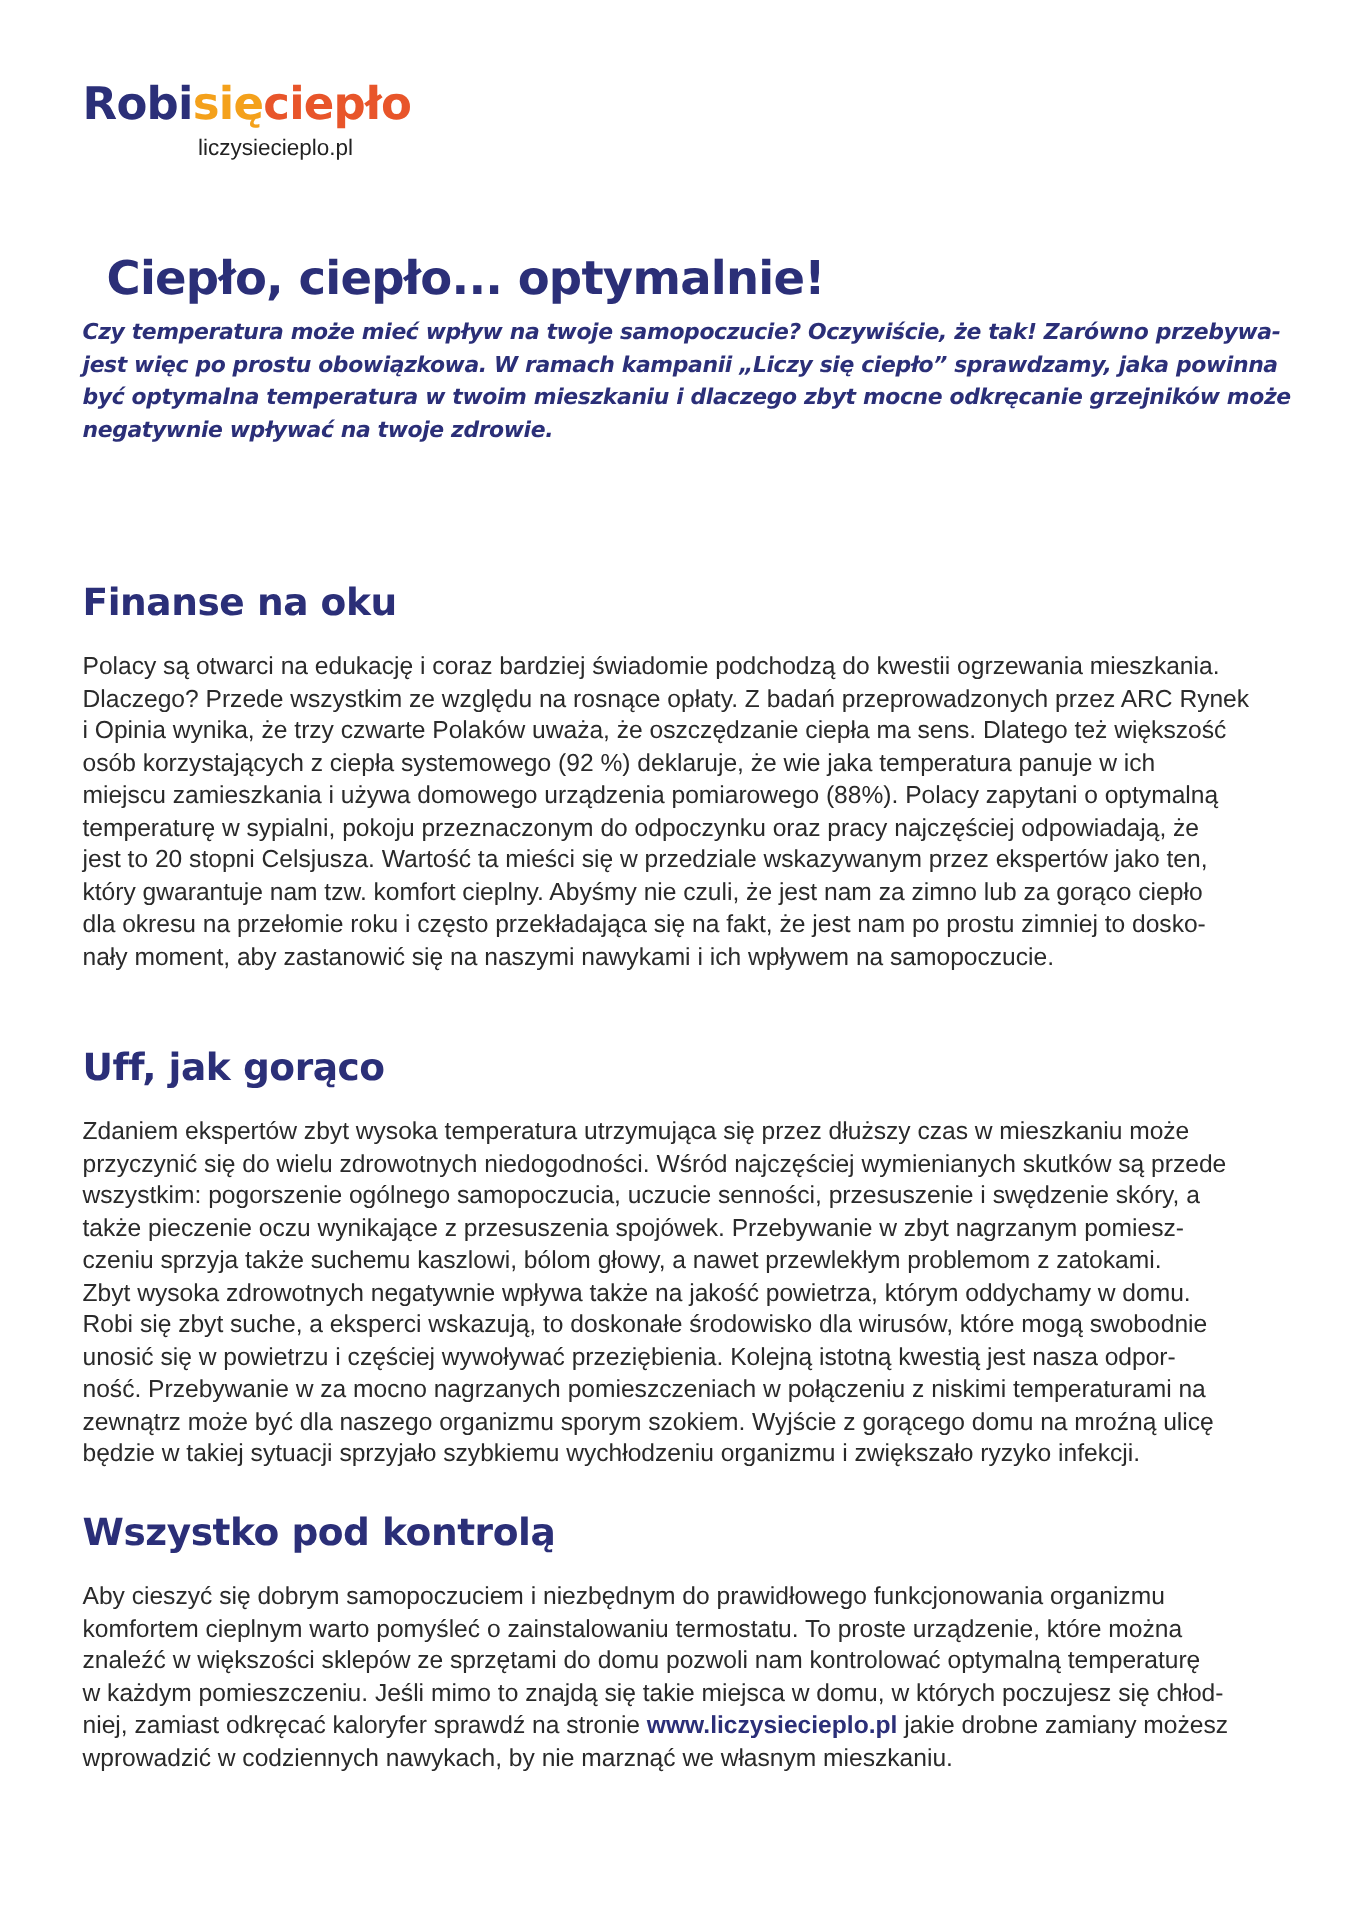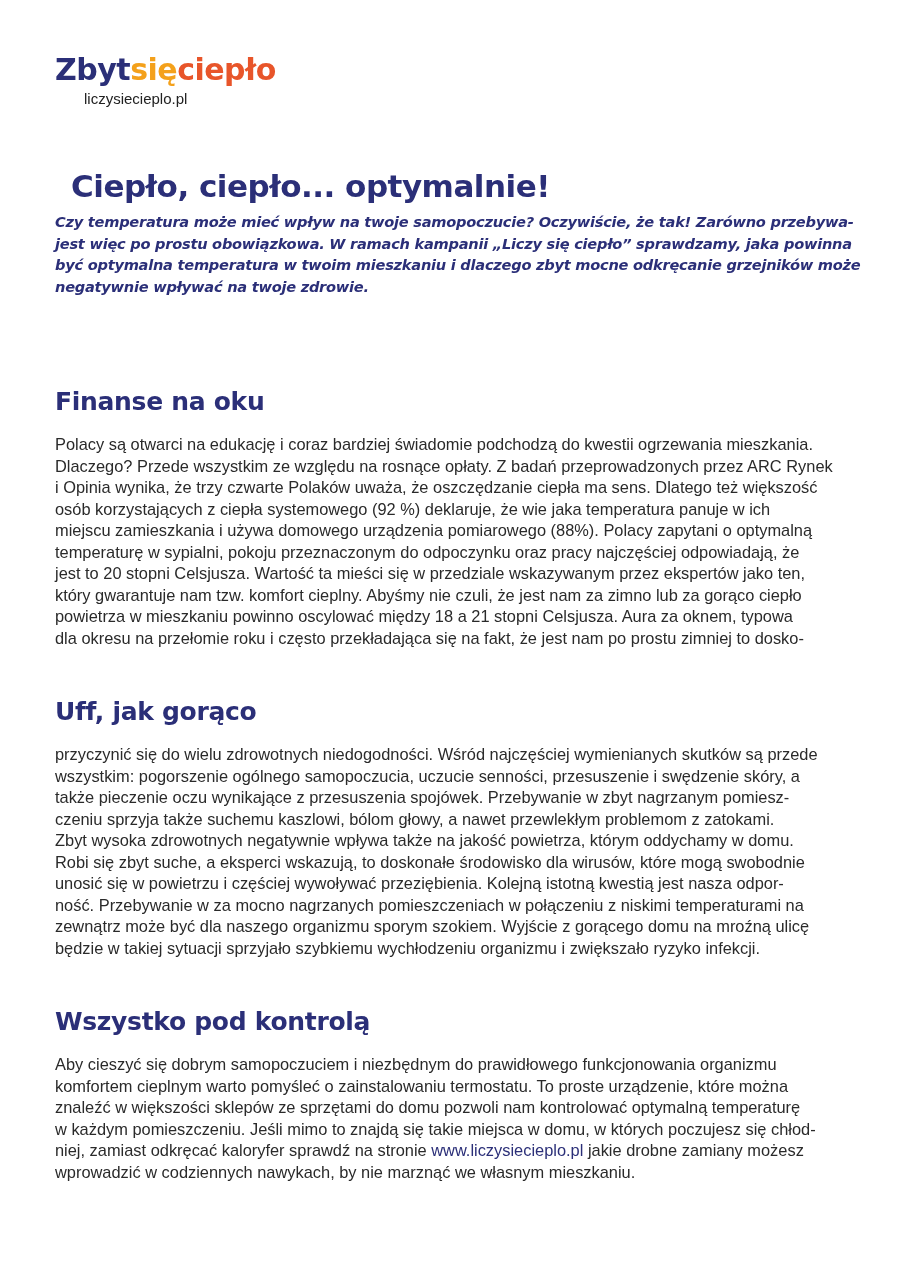--- a/index.html
+++ b/index.html
@@ -10,21 +10,21 @@
   .logo { position: absolute; left: 55px; top: 52px; }
   .logo-word {
     font-family: "DejaVu Sans", sans-serif; font-weight: bold; font-size: 30px;
     letter-spacing: -0.5px; line-height: 36px; white-space: nowrap;
   }
   .logo-word .p1 { color: var(--navy); }
   .logo-word .p2 { color: var(--yellow); }
   .logo-word .p3 { color: var(--orange); }
   .logo-url {
     font-family: "Liberation Sans", sans-serif; font-size: 15px; color: #222;
-    margin-left: 29px; margin-top: 2px; line-height: 18px;
+    margin-left: 77px; margin-top: 2px; line-height: 18px;
   }
   :root { --navy: #2b2f78; --yellow: #f4a11b; --orange: #e8552a; }
   .title {
     position: absolute; left: 55px; top: 150px; margin: 16px;
     font-family: "DejaVu Sans", sans-serif; font-weight: bold; font-size: 31px;
     color: var(--navy); letter-spacing: -0.5px; line-height: 40px; white-space: nowrap;
   }
   .lead {
     position: absolute; left: 55px; top: 211px; width: 800px; margin: 0;
     font-family: "DejaVu Sans", sans-serif; font-weight: bold; font-size: 14.6px;
@@ -34,27 +34,27 @@
   .h2 {
     position: absolute; left: 55px; margin: 0;
     font-family: "DejaVu Sans", sans-serif; font-weight: bold; font-size: 25px;
     color: var(--navy); line-height: 24px; letter-spacing: -0.3px; white-space: nowrap;
   }
   .body {
     position: absolute; left: 55px; width: 810px; margin: 0;
     font-family: "Liberation Sans", sans-serif; font-size: 16.4px;
     line-height: 21.5px; color: #2a2a2a;
   }
-  .body a { color: var(--navy); font-weight: normal; text-decoration: none; }
+  .body a { color: var(--navy); font-weight: bold; text-decoration: none; }
 </style>
 </head>
 <body>
 
 <div class="logo">
-  <div class="logo-word"><span class="p1">Zbyt</span><span class="p2">się</span><span class="p3">ciepło</span></div>
+  <div class="logo-word"><span class="p1">Robi</span><span class="p2">się</span><span class="p3">ciepło</span></div>
   <div class="logo-url">liczysiecieplo.pl</div>
 </div>
 
 <h1 class="title">Ciepło, ciepło... optymalnie!</h1>
 
 <p class="lead">
   <span class="ln">Czy temperatura może mieć wpływ na twoje samopoczucie? Oczywiście, że tak! Zarówno przebywa-</span>
   <span class="ln">jest więc po prostu obowiązkowa. W ramach kampanii „Liczy się ciepło” sprawdzamy, jaka powinna</span>
   <span class="ln">być optymalna temperatura w twoim mieszkaniu i dlaczego zbyt mocne odkręcanie grzejników może</span>
   <span class="ln">negatywnie wpływać na twoje zdrowie.</span>
@@ -63,26 +63,27 @@
 <h2 class="h2" style="top:390px">Finanse na oku</h2>
 <p class="body" style="top:434px">
   <span class="ln">Polacy są otwarci na edukację i coraz bardziej świadomie podchodzą do kwestii ogrzewania mieszkania.</span>
   <span class="ln">Dlaczego? Przede wszystkim ze względu na rosnące opłaty. Z badań przeprowadzonych przez ARC Rynek</span>
   <span class="ln">i Opinia wynika, że trzy czwarte Polaków uważa, że oszczędzanie ciepła ma sens. Dlatego też większość</span>
   <span class="ln">osób korzystających z ciepła systemowego (92 %) deklaruje, że wie jaka temperatura panuje w ich</span>
   <span class="ln">miejscu zamieszkania i używa domowego urządzenia pomiarowego (88%). Polacy zapytani o optymalną</span>
   <span class="ln">temperaturę w sypialni, pokoju przeznaczonym do odpoczynku oraz pracy najczęściej odpowiadają, że</span>
   <span class="ln">jest to 20 stopni Celsjusza. Wartość ta mieści się w przedziale wskazywanym przez ekspertów jako ten,</span>
   <span class="ln">który gwarantuje nam tzw. komfort cieplny. Abyśmy nie czuli, że jest nam za zimno lub za gorąco ciepło</span>
-  <span class="ln">powietrza w mieszkaniu powinno oscylować między 18 a 21 stopni Celsjusza. Aura za oknem, typowa</span>
   <span class="ln">dla okresu na przełomie roku i często przekładająca się na fakt, że jest nam po prostu zimniej to dosko-</span>
+  <span class="ln">nały moment, aby zastanowić się na naszymi nawykami i ich wpływem na samopoczucie.</span>
 </p>
 
 <h2 class="h2" style="top:700px">Uff, jak gorąco</h2>
 <p class="body" style="top:744px">
+  <span class="ln">Zdaniem ekspertów zbyt wysoka temperatura utrzymująca się przez dłuższy czas w mieszkaniu może</span>
   <span class="ln">przyczynić się do wielu zdrowotnych niedogodności. Wśród najczęściej wymienianych skutków są przede</span>
   <span class="ln">wszystkim: pogorszenie ogólnego samopoczucia, uczucie senności, przesuszenie i swędzenie skóry, a</span>
   <span class="ln">także pieczenie oczu wynikające z przesuszenia spojówek. Przebywanie w zbyt nagrzanym pomiesz-</span>
   <span class="ln">czeniu sprzyja także suchemu kaszlowi, bólom głowy, a nawet przewlekłym problemom z zatokami.</span>
   <span class="ln">Zbyt wysoka zdrowotnych negatywnie wpływa także na jakość powietrza, którym oddychamy w domu.</span>
   <span class="ln">Robi się zbyt suche, a eksperci wskazują, to doskonałe środowisko dla wirusów, które mogą swobodnie</span>
   <span class="ln">unosić się w powietrzu i częściej wywoływać przeziębienia. Kolejną istotną kwestią jest nasza odpor-</span>
   <span class="ln">ność. Przebywanie w za mocno nagrzanych pomieszczeniach w połączeniu z niskimi temperaturami na</span>
   <span class="ln">zewnątrz może być dla naszego organizmu sporym szokiem. Wyjście z gorącego domu na mroźną ulicę</span>
   <span class="ln">będzie w takiej sytuacji sprzyjało szybkiemu wychłodzeniu organizmu i zwiększało ryzyko infekcji.</span>

